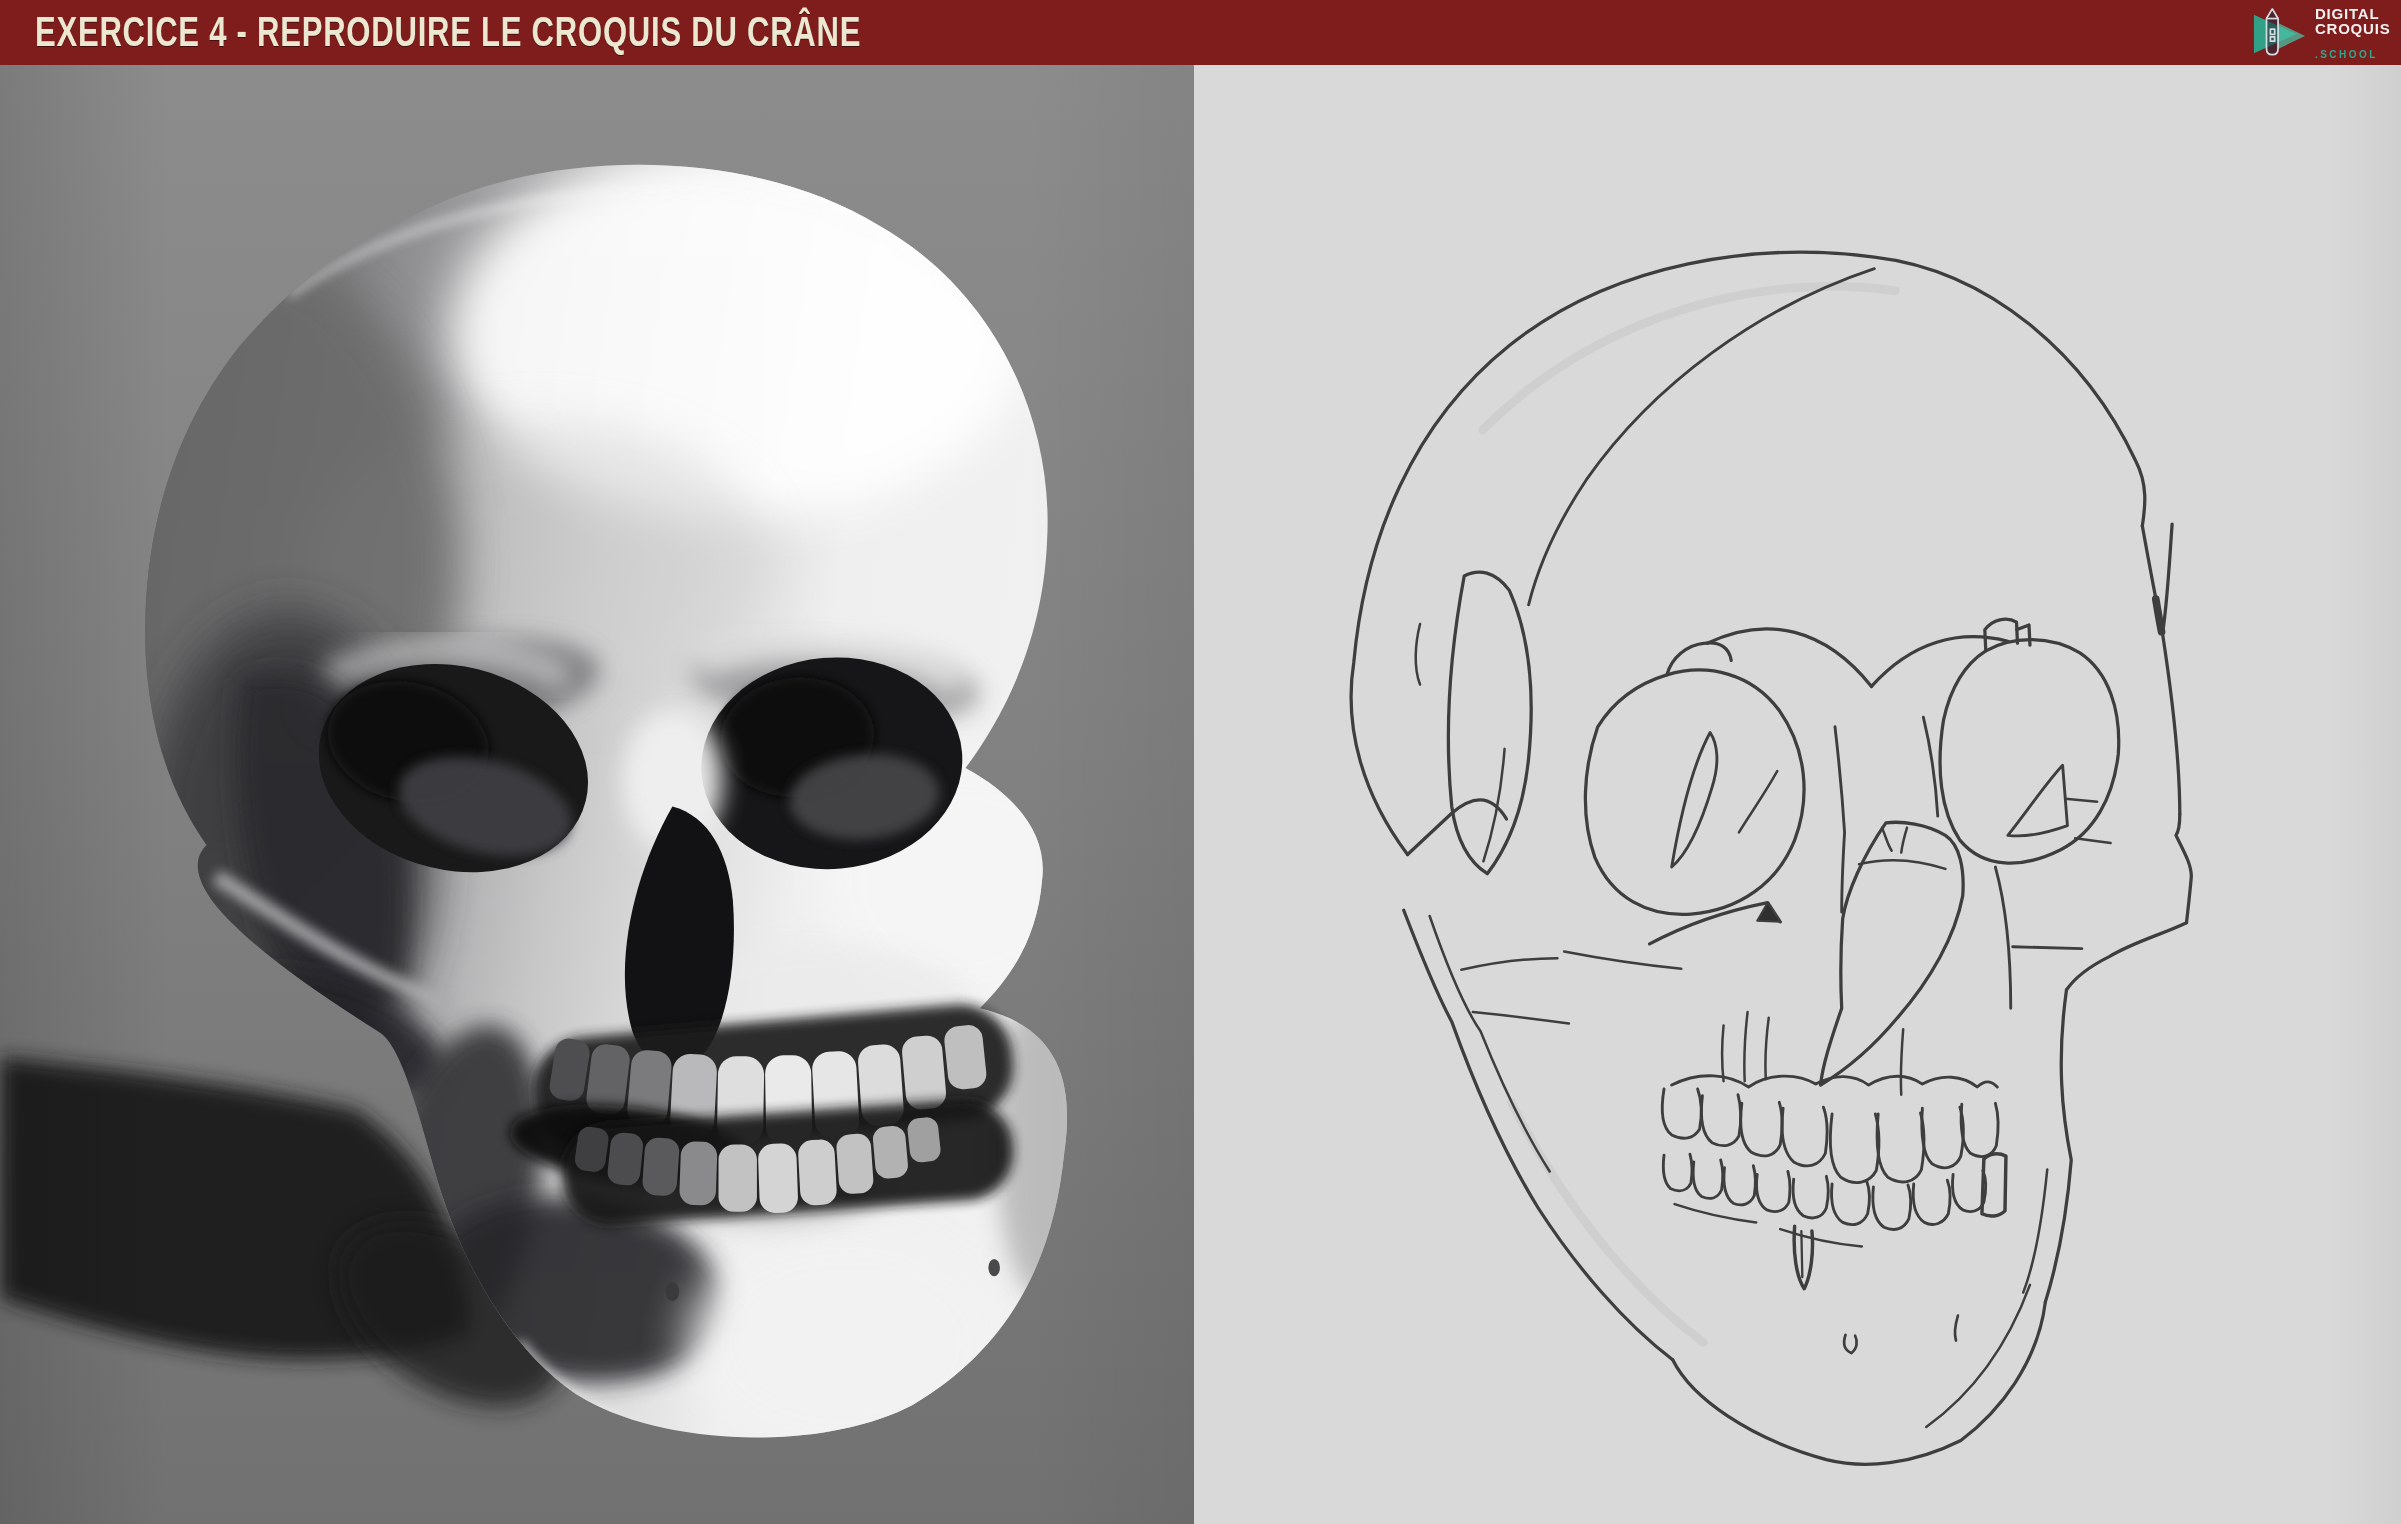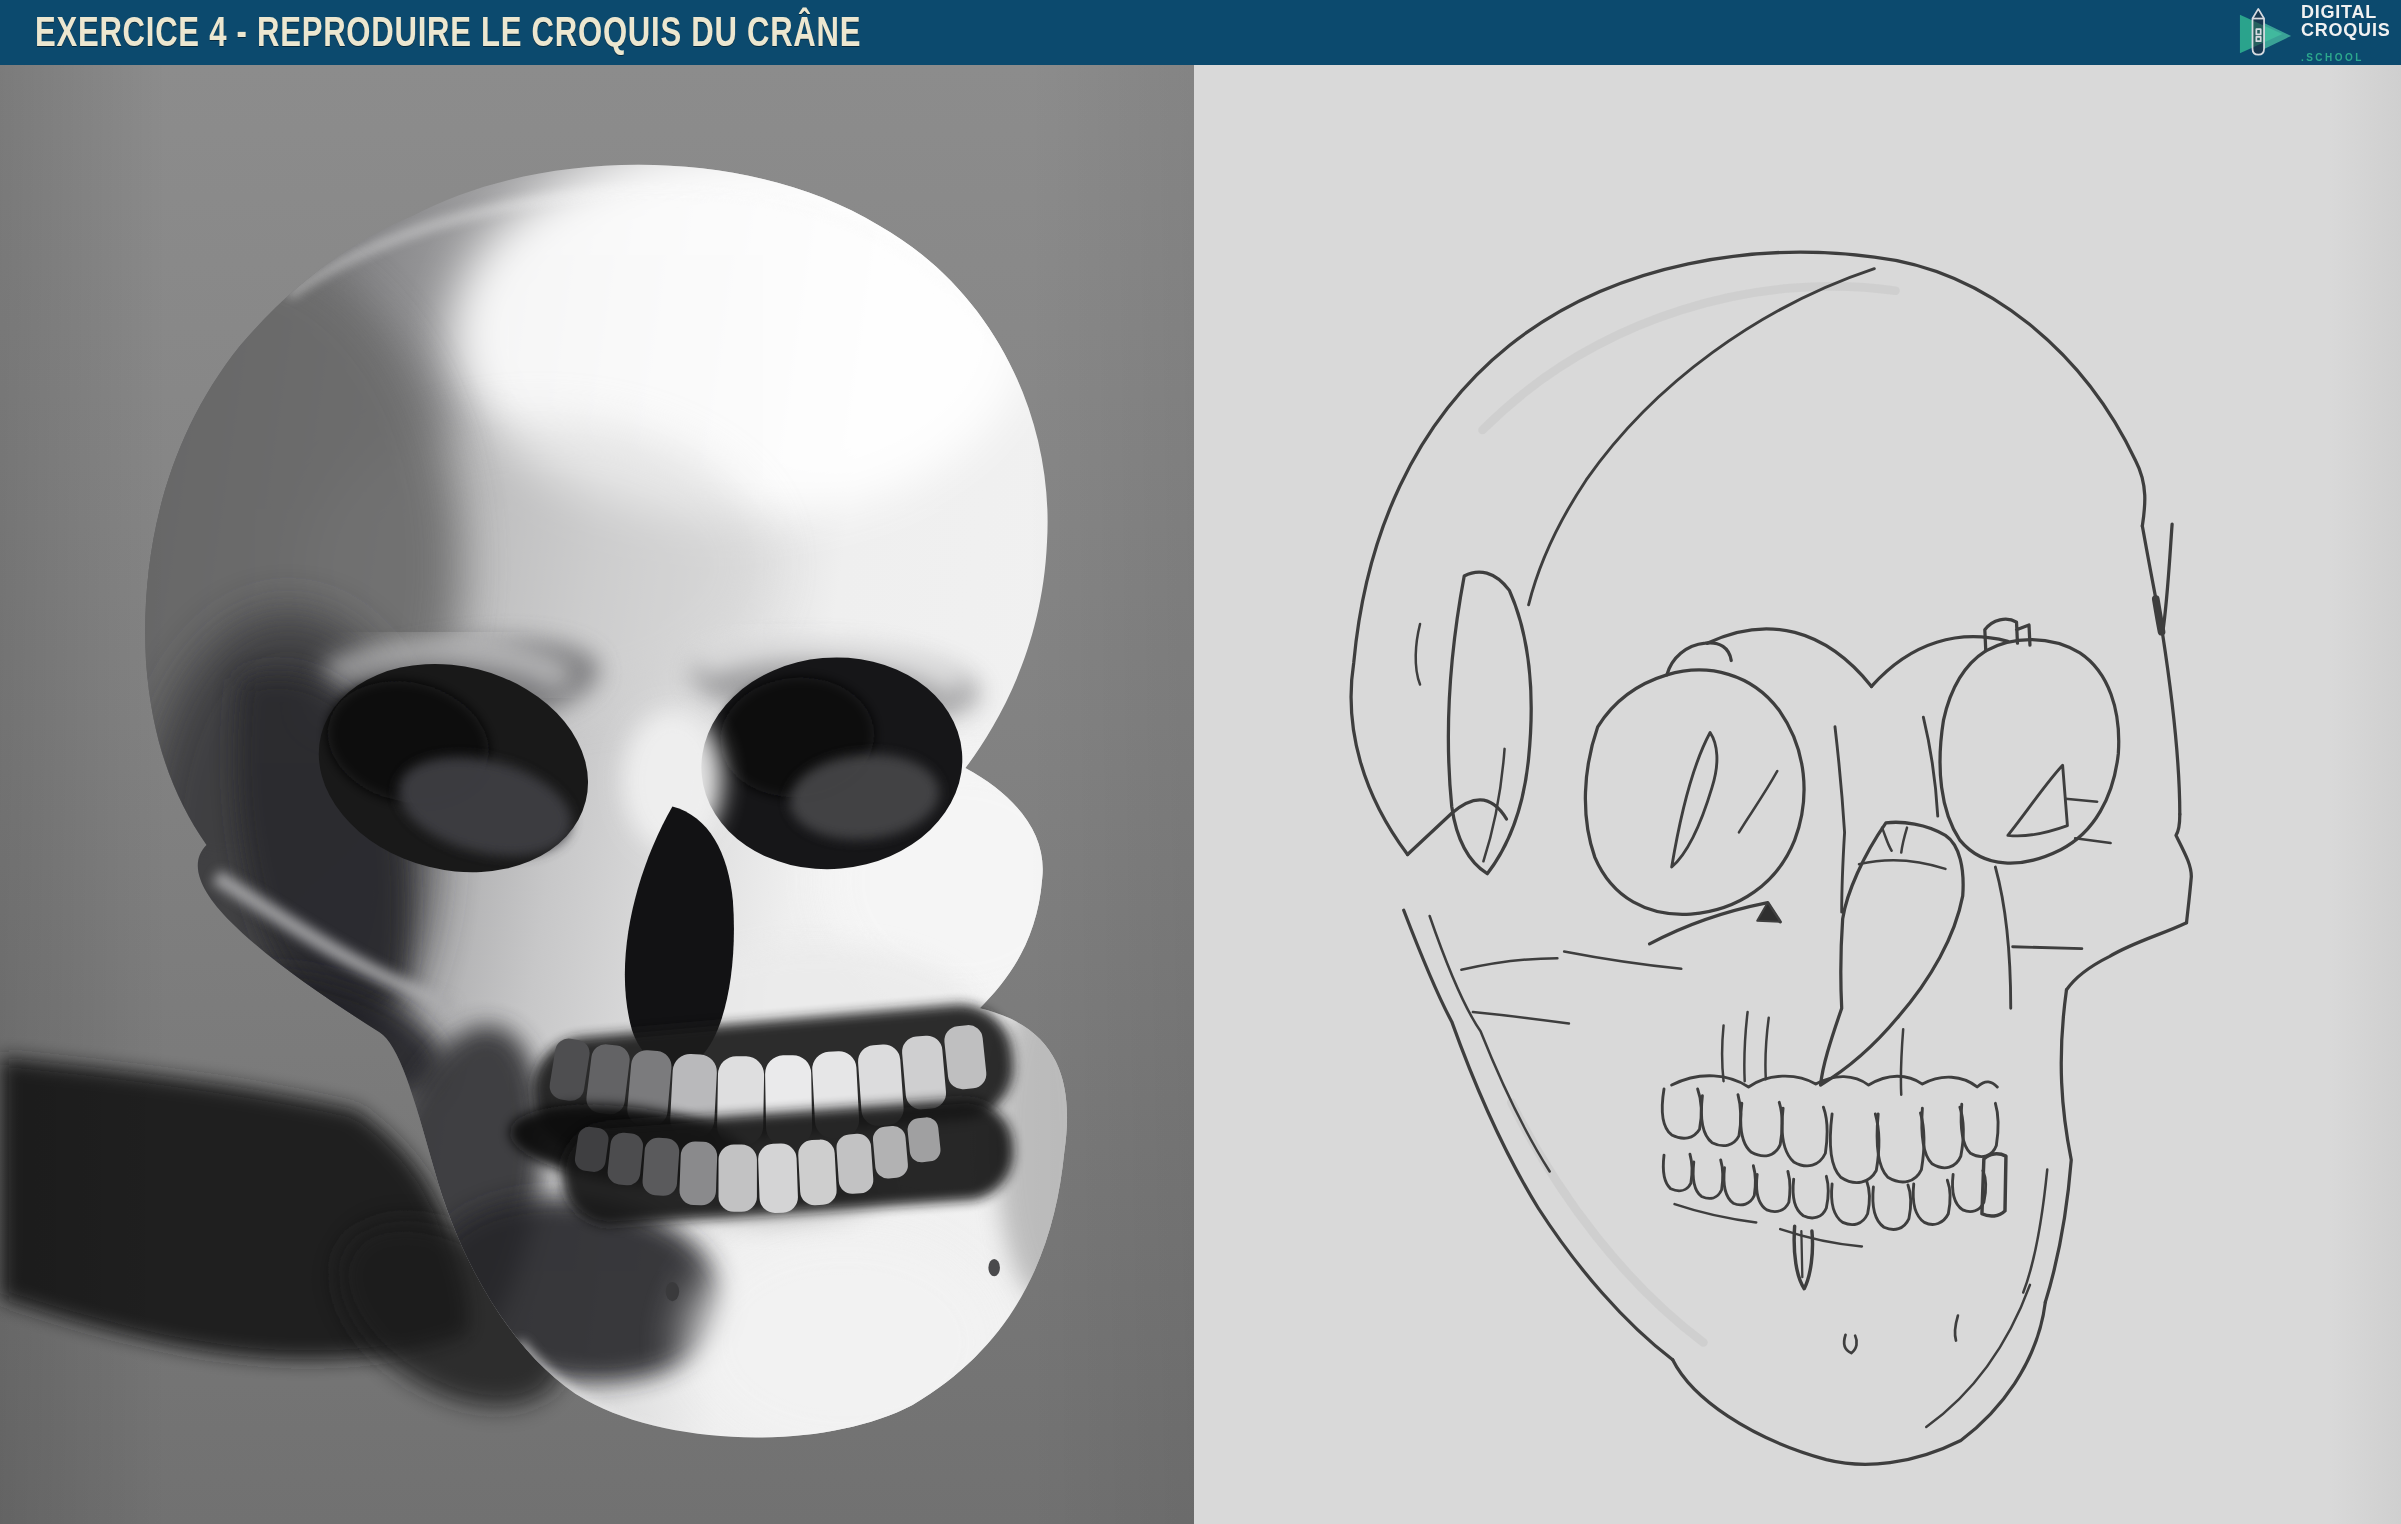--- a/index.html
+++ b/index.html
@@ -1,30 +1,30 @@
 <!DOCTYPE html>
 <html><head>
 <meta charset="utf-8">
 <style>
   html,body{margin:0;padding:0;background:#111;}
   .app{position:relative;width:2402px;height:1525px;overflow:hidden;
        font-family:"Liberation Sans",sans-serif;}
 
   
   header{position:absolute;left:0;top:0;width:2402px;height:84px;
-         background:#0c4a6e;border-bottom:1.9px solid #39415a;box-sizing:border-box;
+         background:#7f1d1d;border-bottom:1.9px solid #39415a;box-sizing:border-box;
          display:flex;align-items:center;}
   .title{position:absolute;left:35px;top:0;height:63px;display:flex;align-items:center;
          color:#ece7d0;font-size:42px;font-weight:700;letter-spacing:1px;
          transform:scaleX(0.74);transform-origin:left center;white-space:nowrap;
          text-shadow:0 1px 0 rgba(0,0,0,.45);}
   .logo{position:absolute;right:11.5px;top:4.8px;height:56px;display:flex;align-items:center;gap:5.8px;}
   .logo-icon{width:58px;height:54px;}
   .logo-text{display:flex;flex-direction:column;line-height:1.02;}
-  .logo-text .lw{color:#f1f1f1;font-weight:700;font-size:18px;letter-spacing:0.8px;}
+  .logo-text .lw{color:#f1f1f1;font-weight:700;font-size:15px;letter-spacing:0.8px;}
   .logo-text .lt{color:#2ca88d;font-weight:700;font-size:10px;letter-spacing:2.5px;margin-top:13px;}
 
   
   main{position:absolute;left:0;top:65px;width:2402px;height:1459px;}
   .panel-left{position:absolute;left:0;top:0;width:1194px;height:1459px;
               background:linear-gradient(180deg,#8c8c8c 0%,#828282 45%,#717171 100%);}
   .panel-left .edge-shade{position:absolute;inset:0;
               background:linear-gradient(90deg,rgba(0,0,0,.12) 0%,rgba(0,0,0,0) 14%,rgba(0,0,0,0) 86%,rgba(0,0,0,.06) 100%);}
   .panel-right{position:absolute;left:1194px;top:0;width:1208px;height:1459px;
               background:linear-gradient(90deg,#d9d9d9 0%,#d9d9d9 94%,#cfcfcf 100%);}

